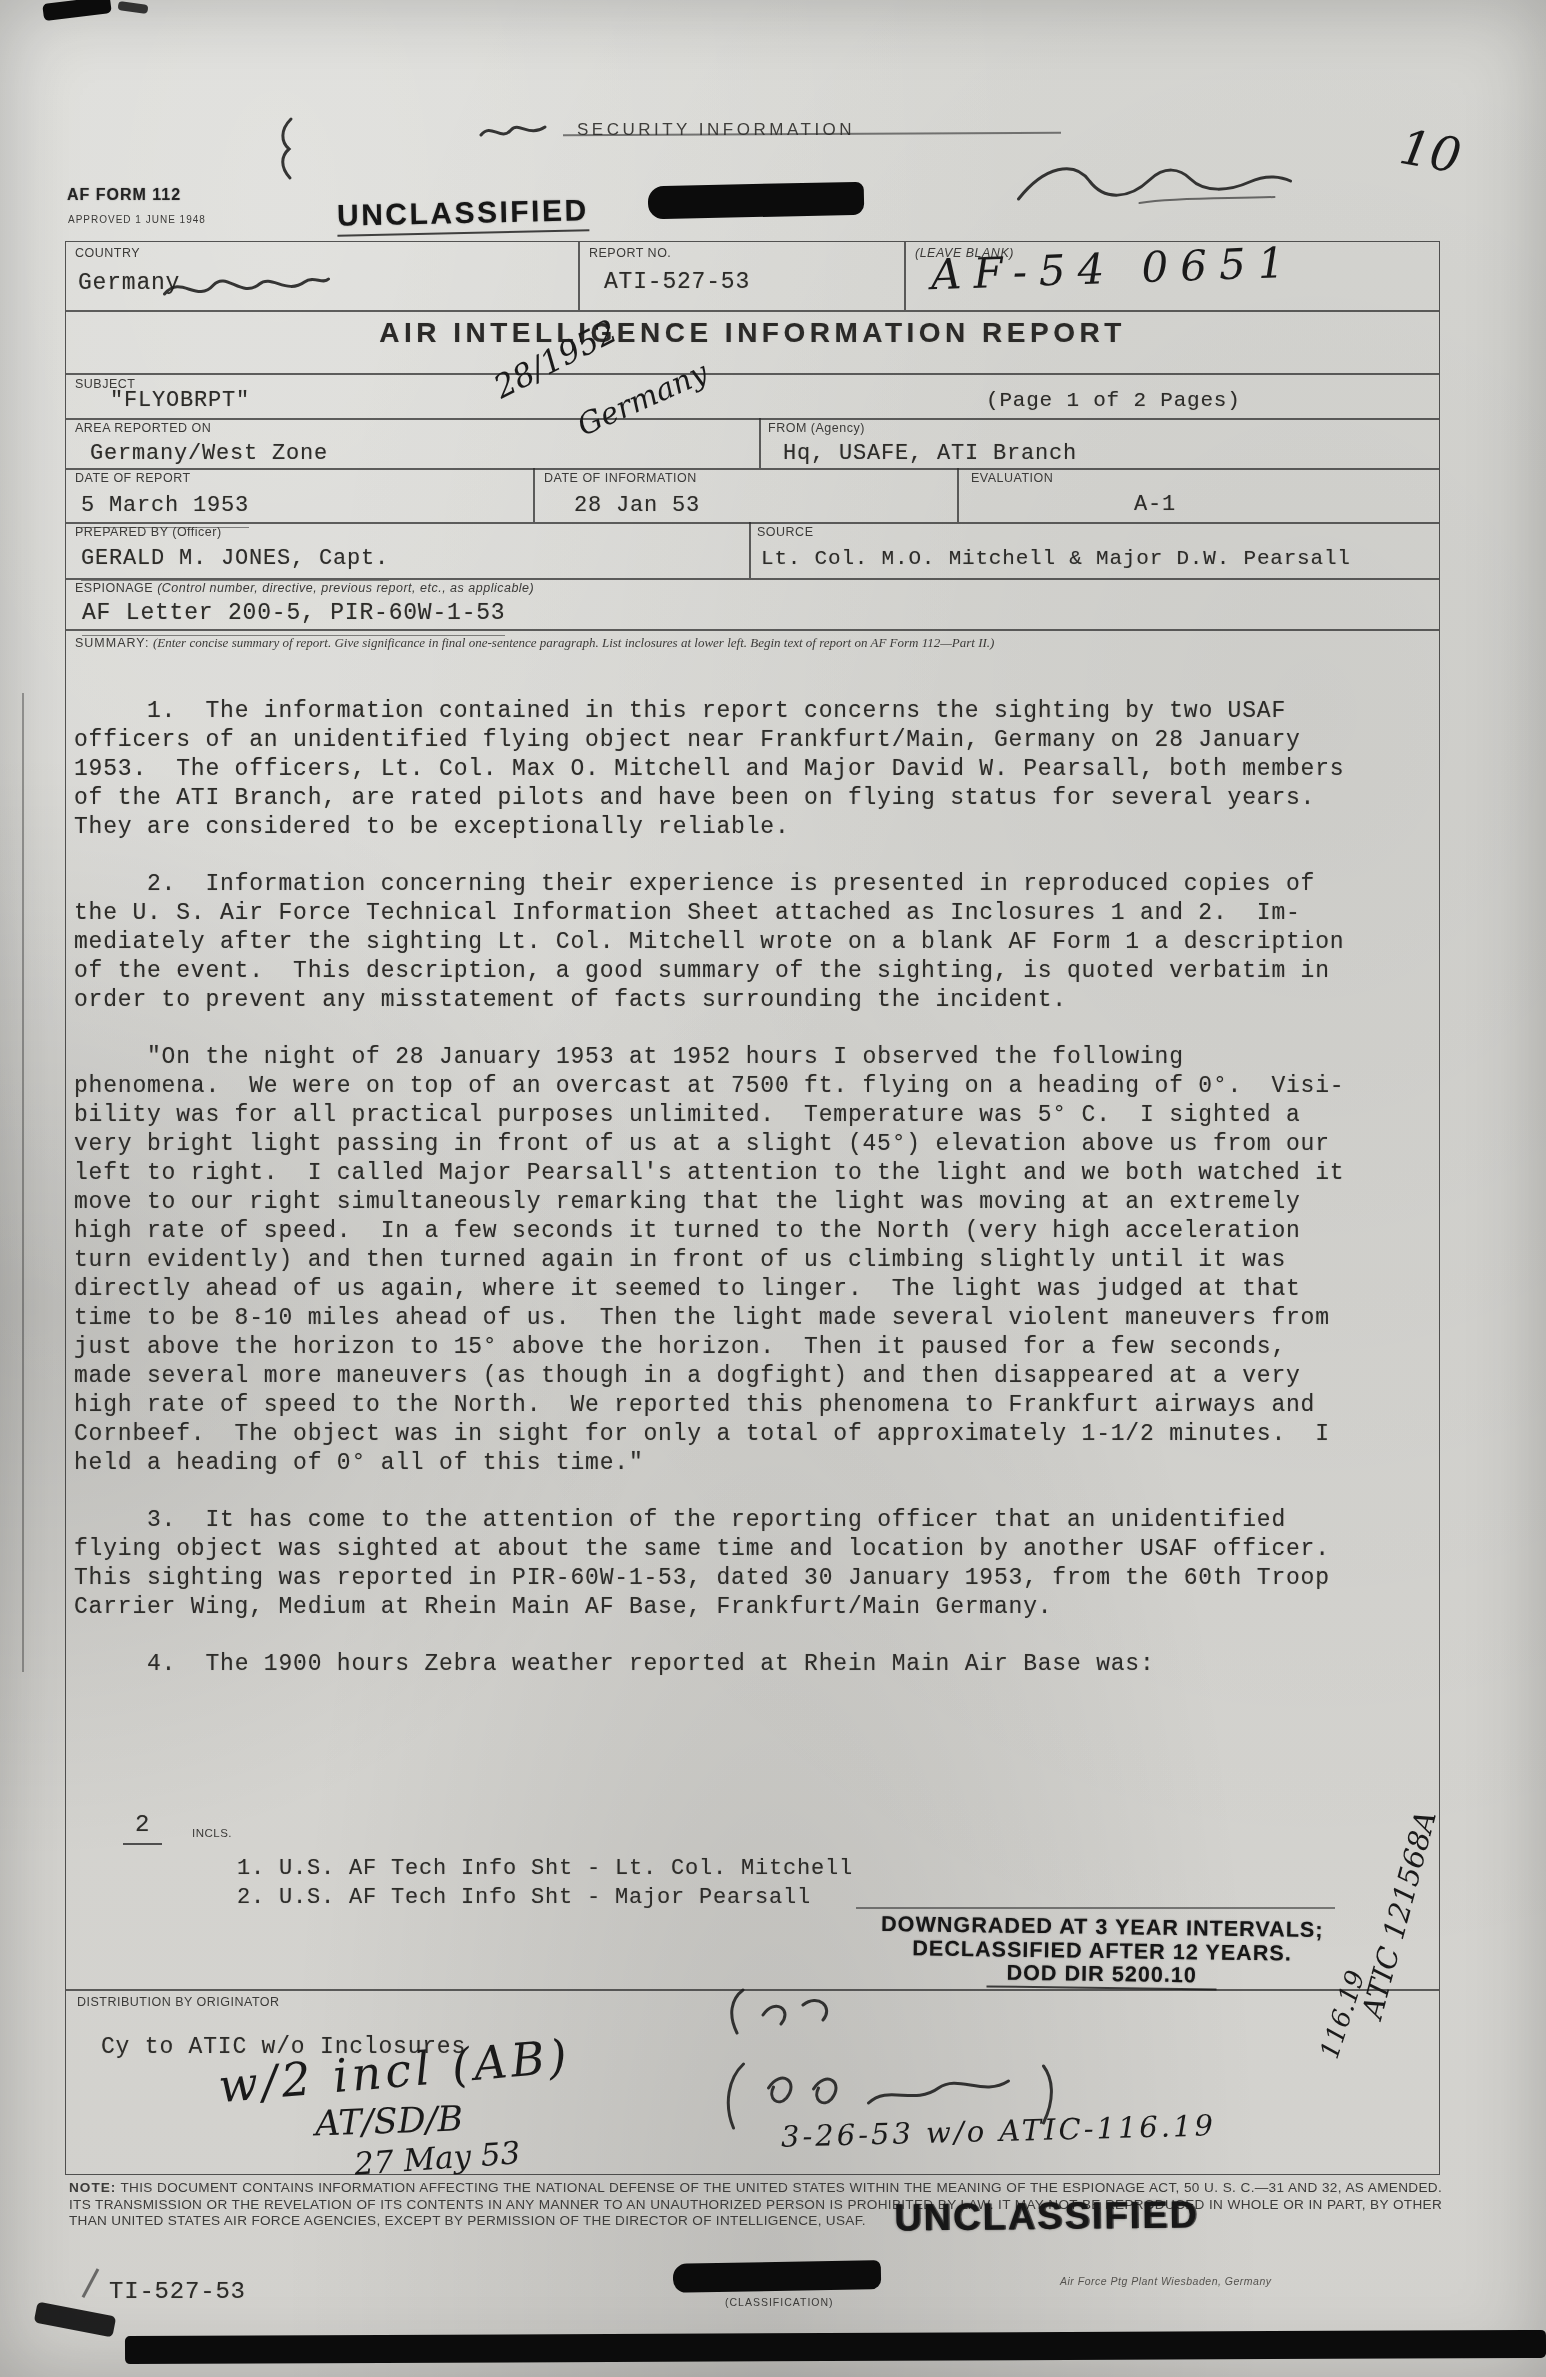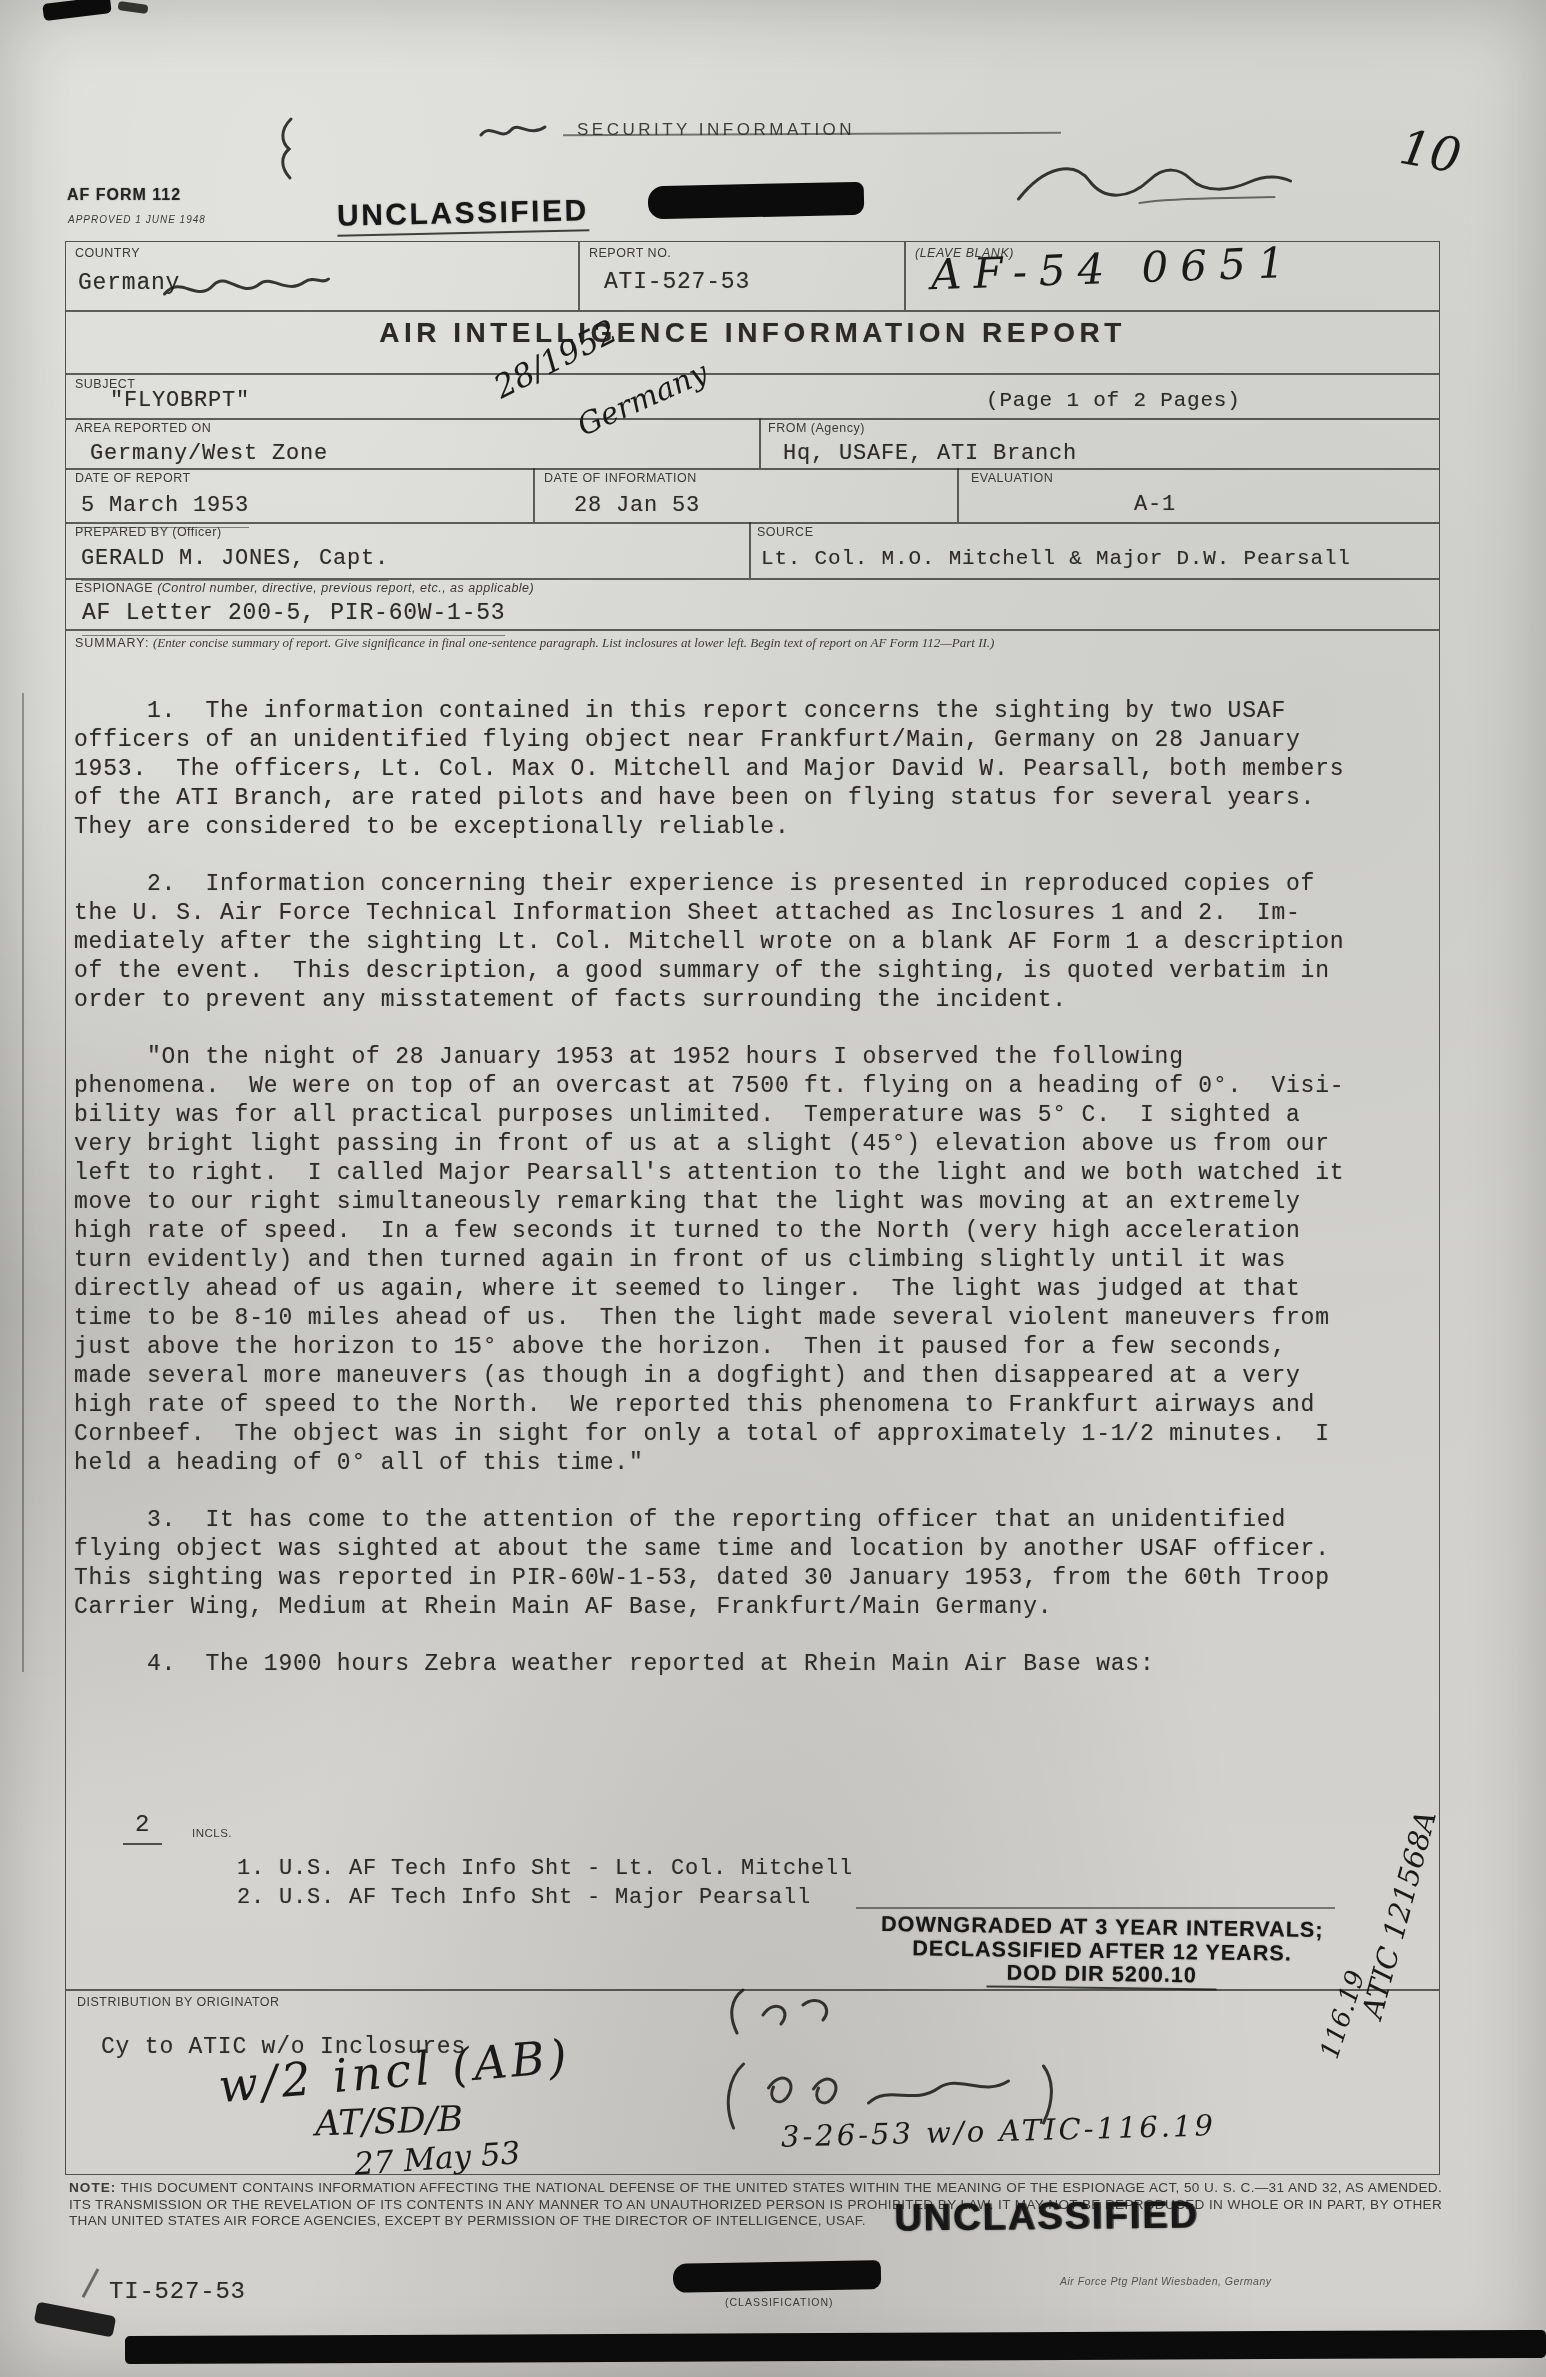--- a/index.html
+++ b/index.html
@@ -46,21 +46,21 @@
   <div class="abs lbl" style="left:577px;top:120px;font-size:17px;letter-spacing:3.5px;color:#3e3d3a;">SECURITY INFORMATION</div>
   <div class="abs line" style="left:563px;top:133px;width:498px;height:2px;transform:rotate(-0.3deg);opacity:.75;"></div>
   <svg class="abs scribble" style="left:479px;top:119px;" width="70" height="25" viewBox="0 0 140 50">
       <path d="M4 32 C24 6,44 46,64 22 C80 4,100 38,132 16"></path>
     </svg>
   <svg class="abs scribble" style="left:274px;top:116px;" width="30" height="66" viewBox="0 0 60 132">
       <path d="M34 6 C12 28,14 52,30 66 C14 80,12 102,32 124"></path>
     </svg>
 
   <div class="abs stamp" style="left:67px;top:186px;font-size:16px;letter-spacing:1px;color:#242424;">AF FORM 112</div>
-  <div class="abs lbl" style="left:68px;top:214px;font-size:10px;letter-spacing:1px;font-style:italic;">APPROVED 1 JUNE 1948</div>
+  <div class="abs lbl" style="left:68px;top:214px;font-size:10px;letter-spacing:1px;">APPROVED 1 JUNE 1948</div>
 
   <div class="abs stamp" style="left:337px;top:196px;font-size:30px;letter-spacing:2.5px;transform:rotate(-1.3deg);border-bottom:2.5px solid rgba(22,22,22,.8);padding-bottom:1.5px;">UNCLASSIFIED</div>
   <div class="abs ink" style="left:648px;top:184px;width:216px;height:33px;border-radius:16px 8px 11px 15px;transform:rotate(-1.2deg);"></div>
   <svg class="abs scribble" style="left:1014px;top:151px;" width="281" height="65" viewBox="0 0 560 130">
     <path d="M8 96 C60 30,120 18,150 60 C180 100,230 96,270 58 C300 30,330 34,352 56 C380 84,430 80,470 62 C505 46,535 52,552 60"></path>
     <path d="M250 104 C330 92,430 96,520 92" style="stroke-width:4;opacity:.6;"></path>
   </svg>
   <div class="abs hw" style="left:1400px;top:123px;font-size:48px;transform:rotate(10deg);">10</div>
 
   <div class="abs form" style="left:65px;top:241px;width:1373px;height:1932px;">

